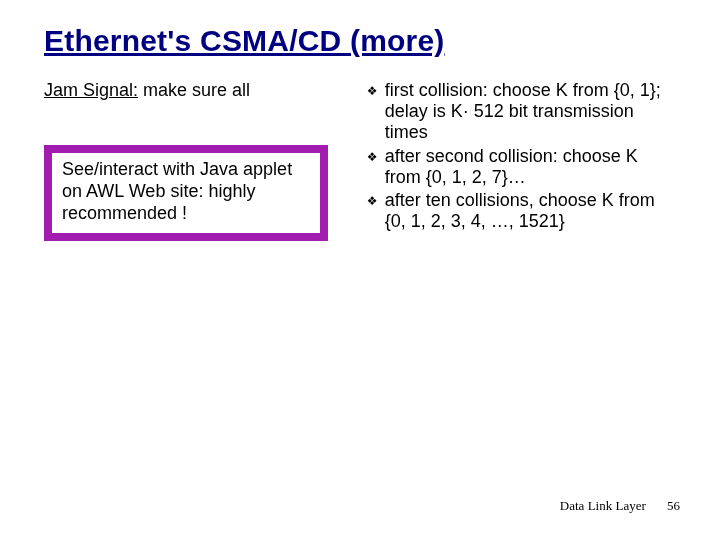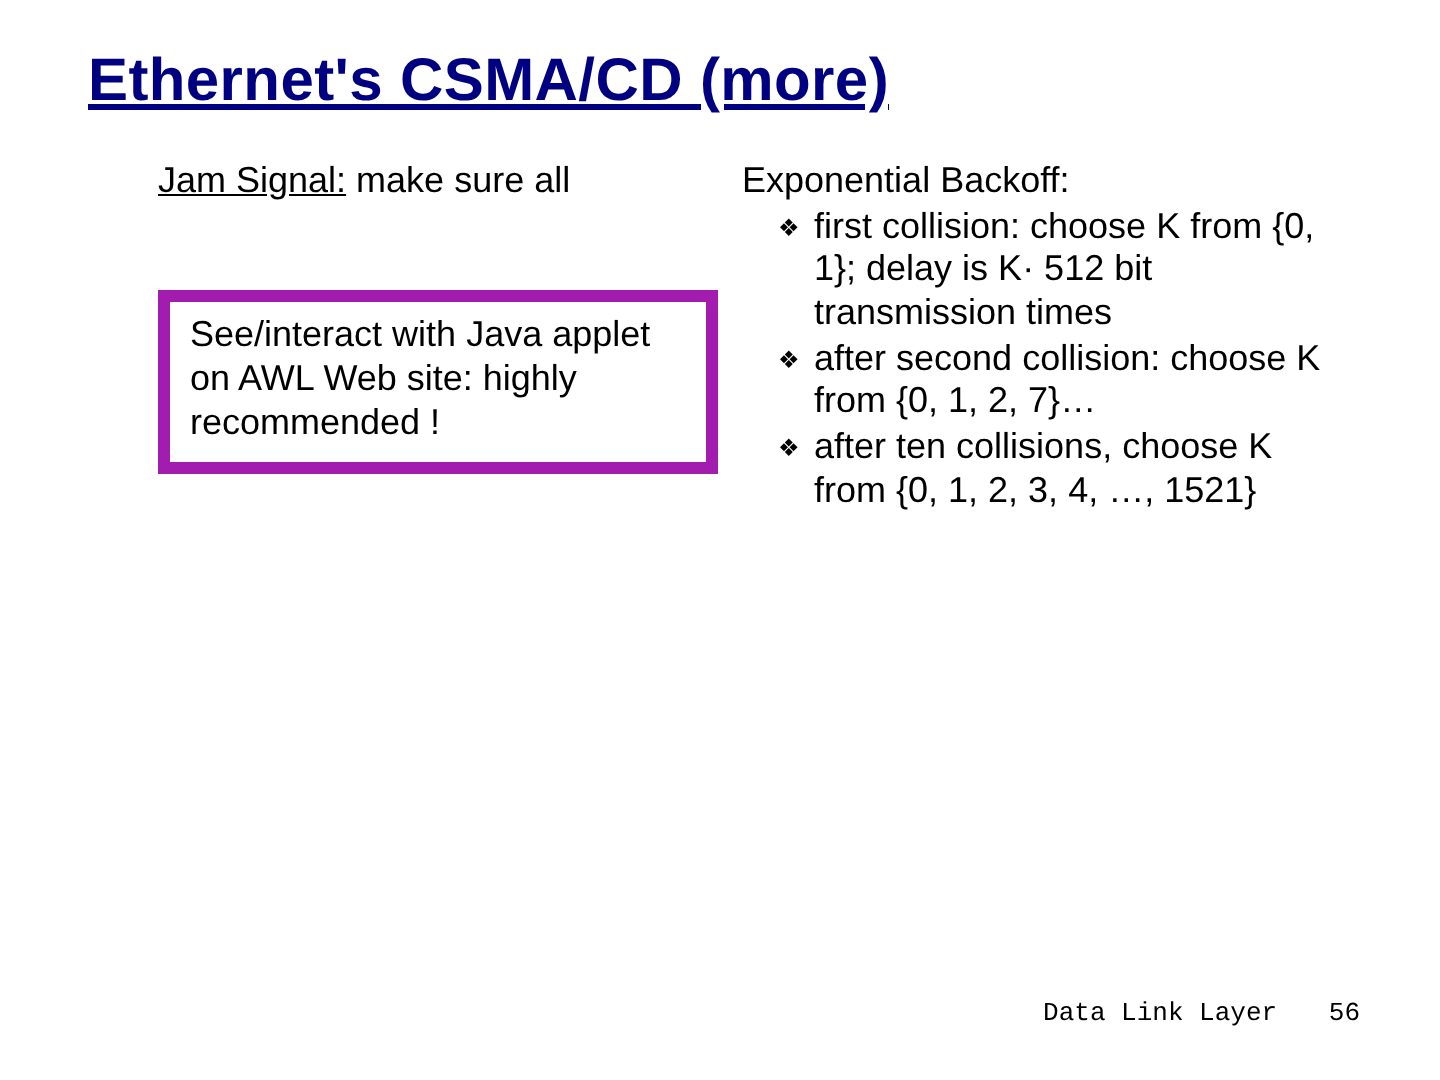--- a/index.html
+++ b/index.html
@@ -28,40 +28,39 @@
     letter-spacing: 0.2px;
   }
   .cols {
     display: flex;
     gap: 12px;
   }
   .col-left {
     width: 295px;
     font-size: 18px;
     line-height: 1.18;
-    margin-left: 35px;
   }
   .col-right {
     width: 330px;
     font-size: 18px;
     line-height: 1.18;
   }
   .term-block {
     margin: 0 0 4px 0;
   }
   .term-label {
     text-decoration: underline;
   }
   .term-body {
     display: block;
     padding-left: 26px;
   }
   .callout {
     margin-top: 44px;
-    border: 6px solid #a21caf;
+    border: 8px solid #a21caf;
     padding: 6px 10px 8px 10px;
     width: 248px;
     font-size: 18px;
     line-height: 1.22;
   }
   .rhead {
     margin: 0 0 2px 0;
   }
   ul.diamond {
     list-style: none;
@@ -98,21 +97,21 @@
     top: 7px;
     width: 7px;
     height: 7px;
     background: #000;
   }
   .underline { text-decoration: underline; }
   .footer {
     position: absolute;
     bottom: 26px;
     right: 40px;
-    font-family: Liberation Mono, monospace;
+    font-family: Liberation Serif, serif;
     font-size: 13px;
     color: #000;
   }
   .footer .pg {
     display: inline-block;
     margin-left: 18px;
   }
 </style>
 </head>
 <body>
@@ -129,21 +128,20 @@
         <span class="term-label">Jam Signal:</span><span> make sure all</span>
       </div>
 
 
       <div class="callout">See/interact with Java applet on AWL Web site: highly recommended !</div>
 
     </div>
 
     <div class="col-right">
 
-      <div class="rhead">Exponential Backoff:</div>
 
       <ul class="diamond">
         <li>first collision: choose K from {0, 1}; delay is K· 512 bit transmission times</li>
         <li>after second collision: choose K from {0, 1, 2, 7}…</li>
         <li>after ten collisions, choose K from {0, 1, 2, 3, 4, …, 1521}</li>
       </ul>
 
     </div>
 
   </div>

